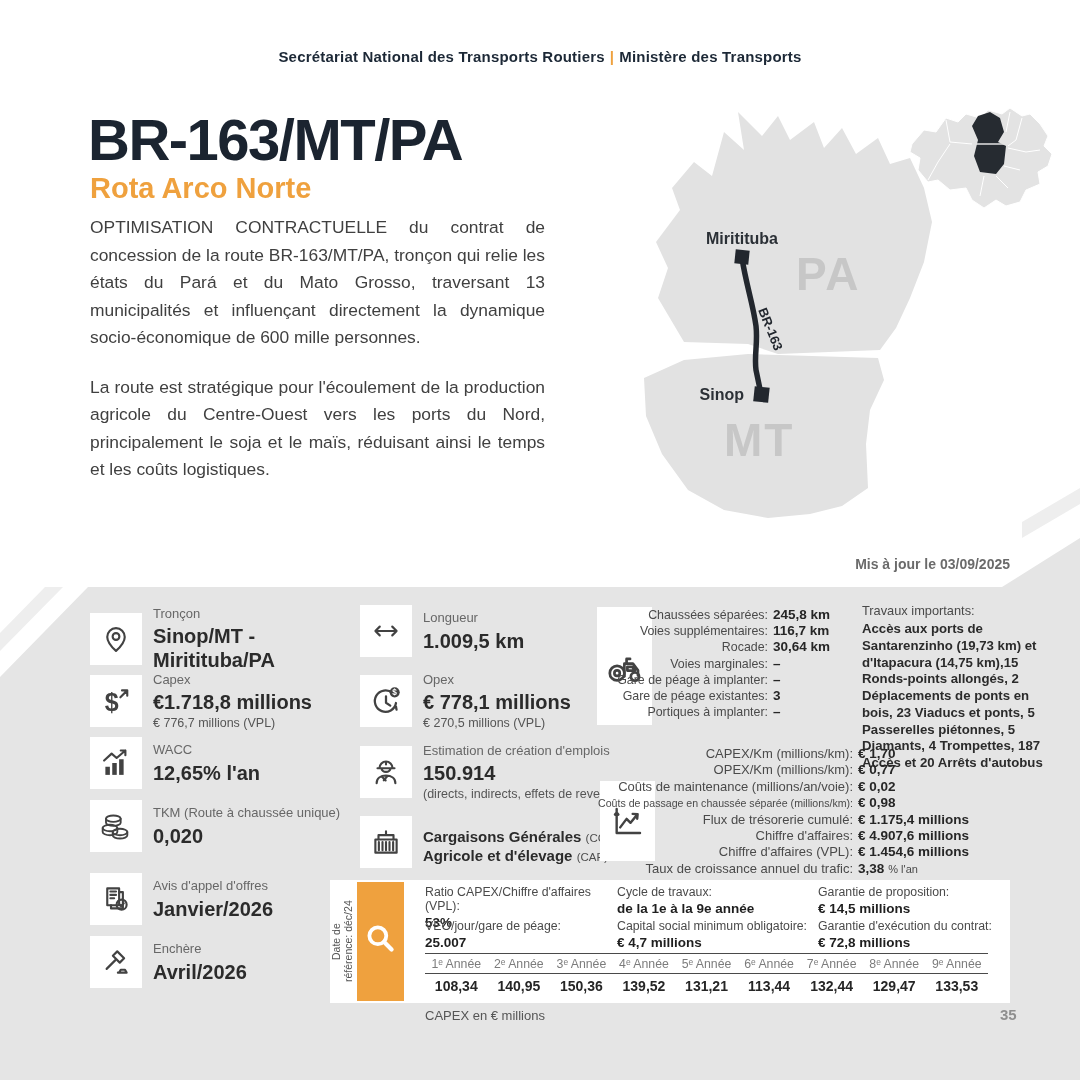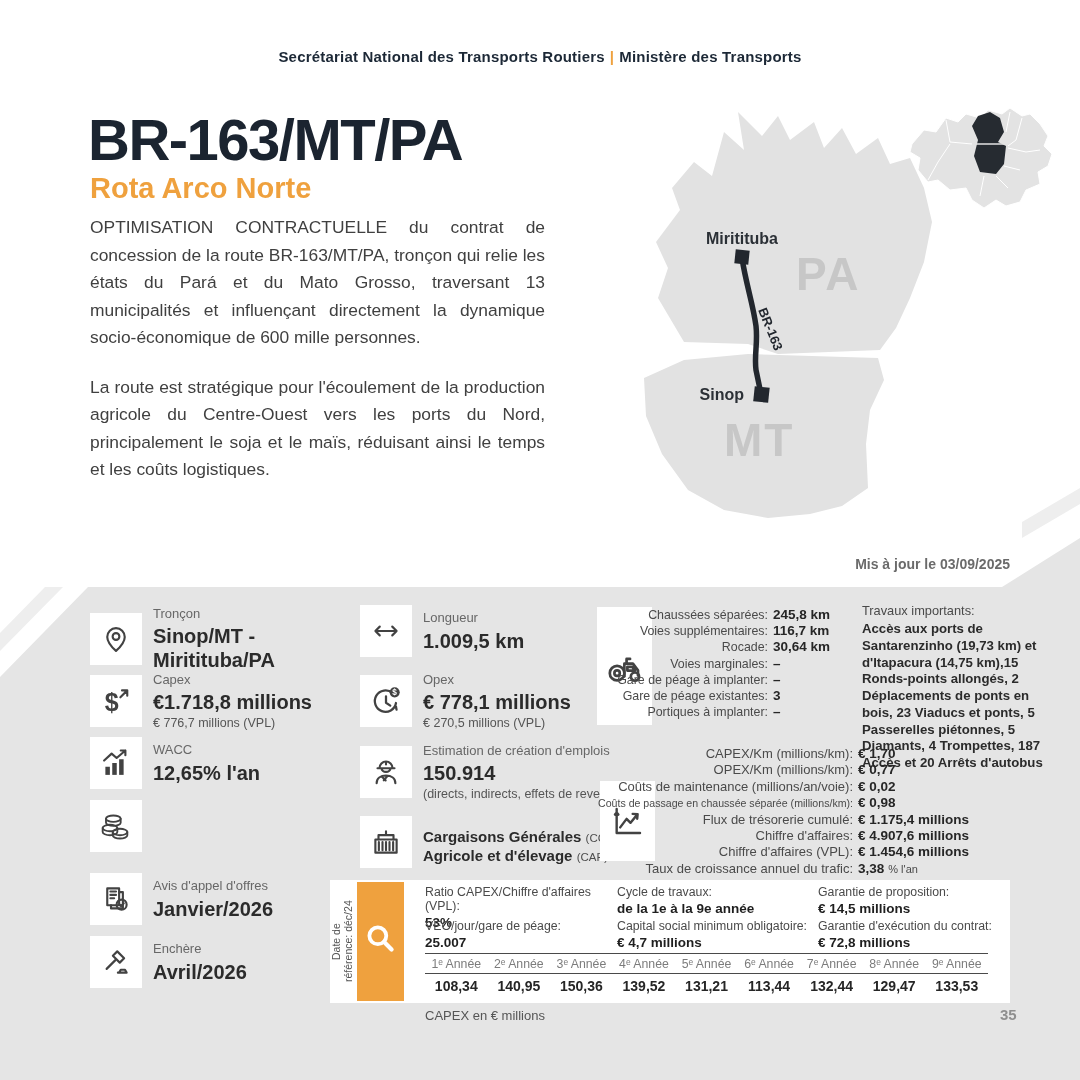--- a/index.html
+++ b/index.html
@@ -171,20 +171,24 @@
           <g class="icon-stroke" style="stroke-width:1.4">
             <ellipse cx="10" cy="6.5" rx="5.5" ry="2.4"></ellipse>
             <path d="M4.5 6.5 v3 a5.5 2.4 0 0 0 11 0 v-3"></path>
             <ellipse cx="7.5" cy="13.5" rx="5.5" ry="2.4"></ellipse>
             <path d="M2 13.5 v3 a5.5 2.4 0 0 0 11 0 v-3"></path>
             <ellipse cx="15" cy="16.5" rx="5.5" ry="2.4"></ellipse>
             <path d="M9.5 16.5 v2.5 a5.5 2.4 0 0 0 11 0 v-2.5"></path>
           </g>
         </svg>
     </div>
+    <div class="txt">
+      <div class="s-label">TKM (Route à chaussée unique)</div>
+      <div class="s-value">0,020</div>
+    </div>
   </div>
 
   <div class="stat" style="left:90px;top:873px;">
     <div class="card">
       <svg width="30" height="30" viewBox="0 0 24 24">
           <path class="icon-stroke" d="M5 3.5 H14.5 V17 H5 Z M7.5 6 H12 M7.5 8.7 H12 M7.5 11.4 H10.5"></path>
           <path class="icon-stroke" d="M14.5 6.5 H17.5 V19.5 H8 V17"></path>
           <circle class="icon-stroke" cx="16.5" cy="16.5" r="4" fill="#fff"></circle>
           <path class="icon-stroke" d="M14.9 16.5 L16.1 17.7 18.2 15.4"></path>
         </svg>

